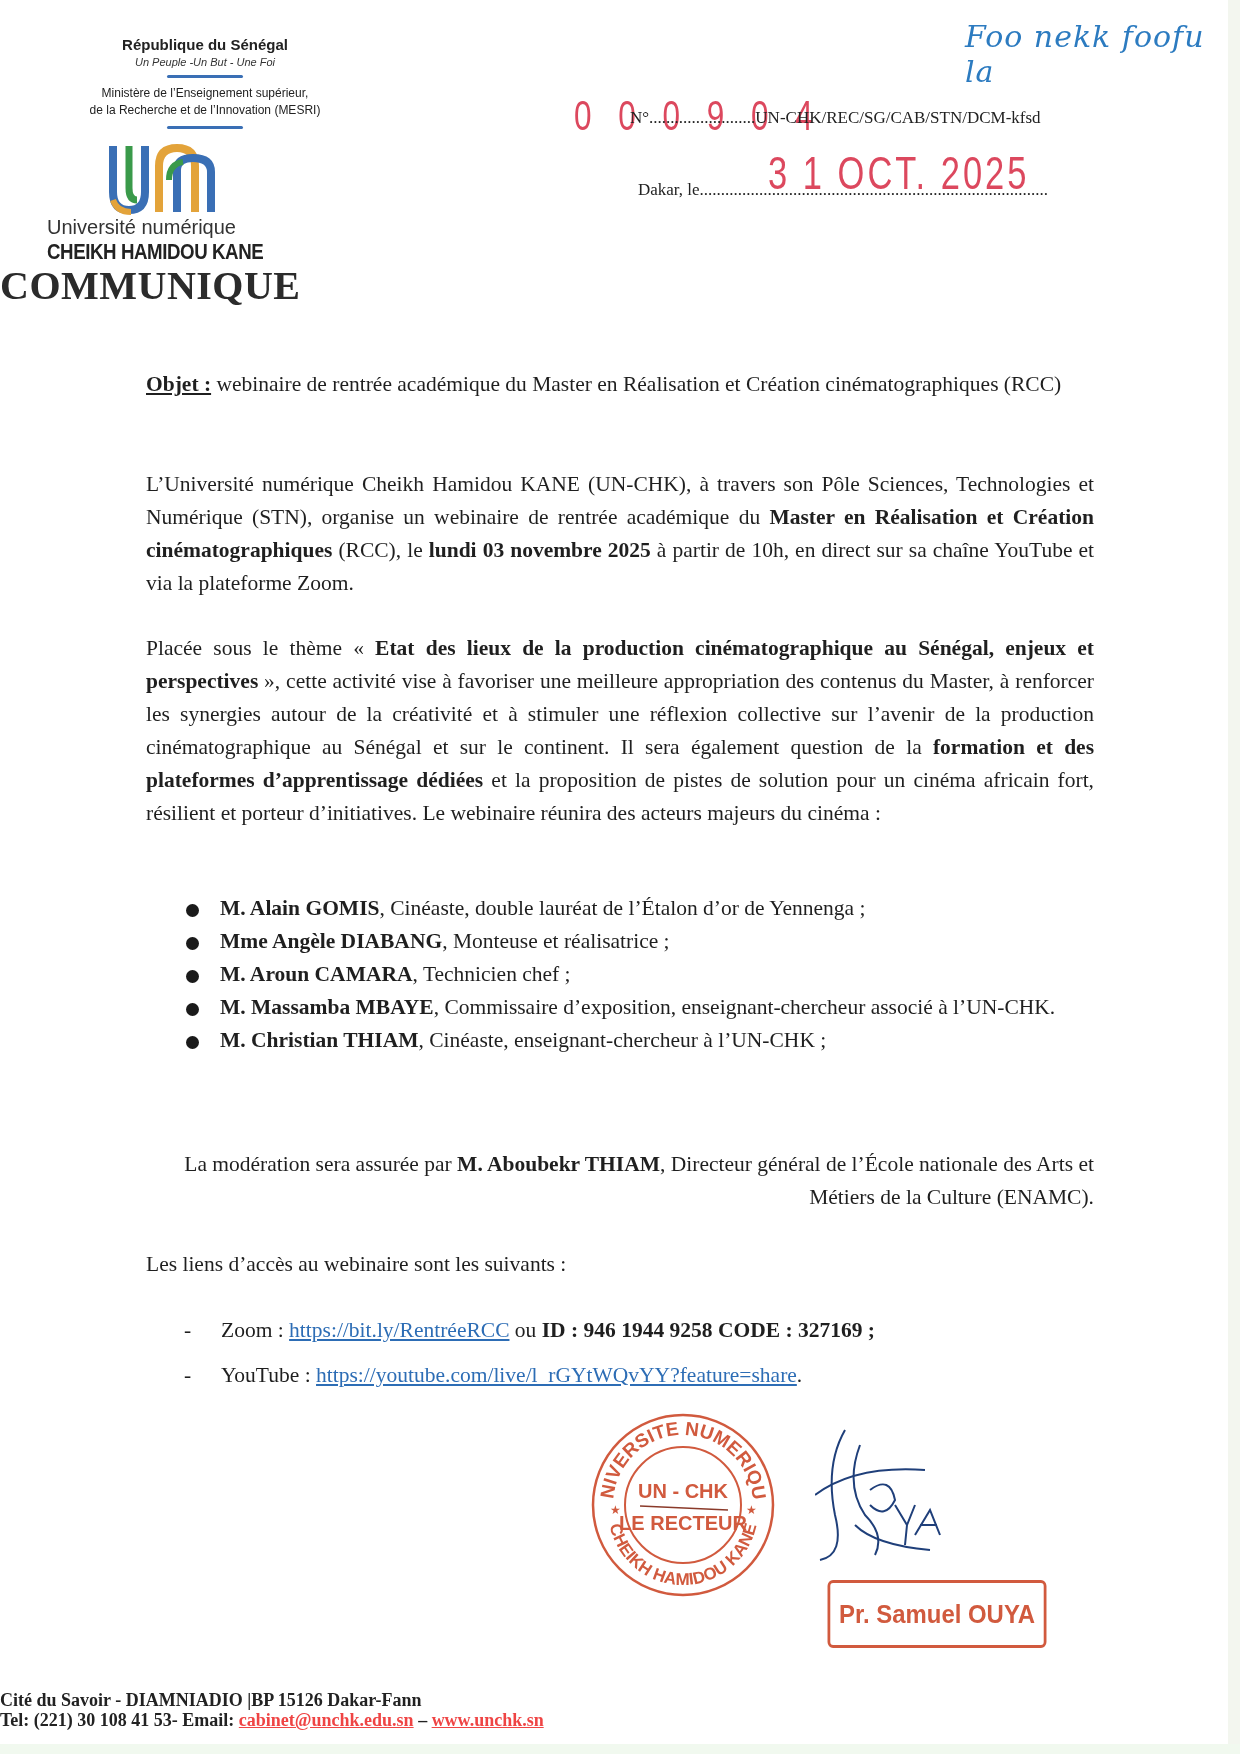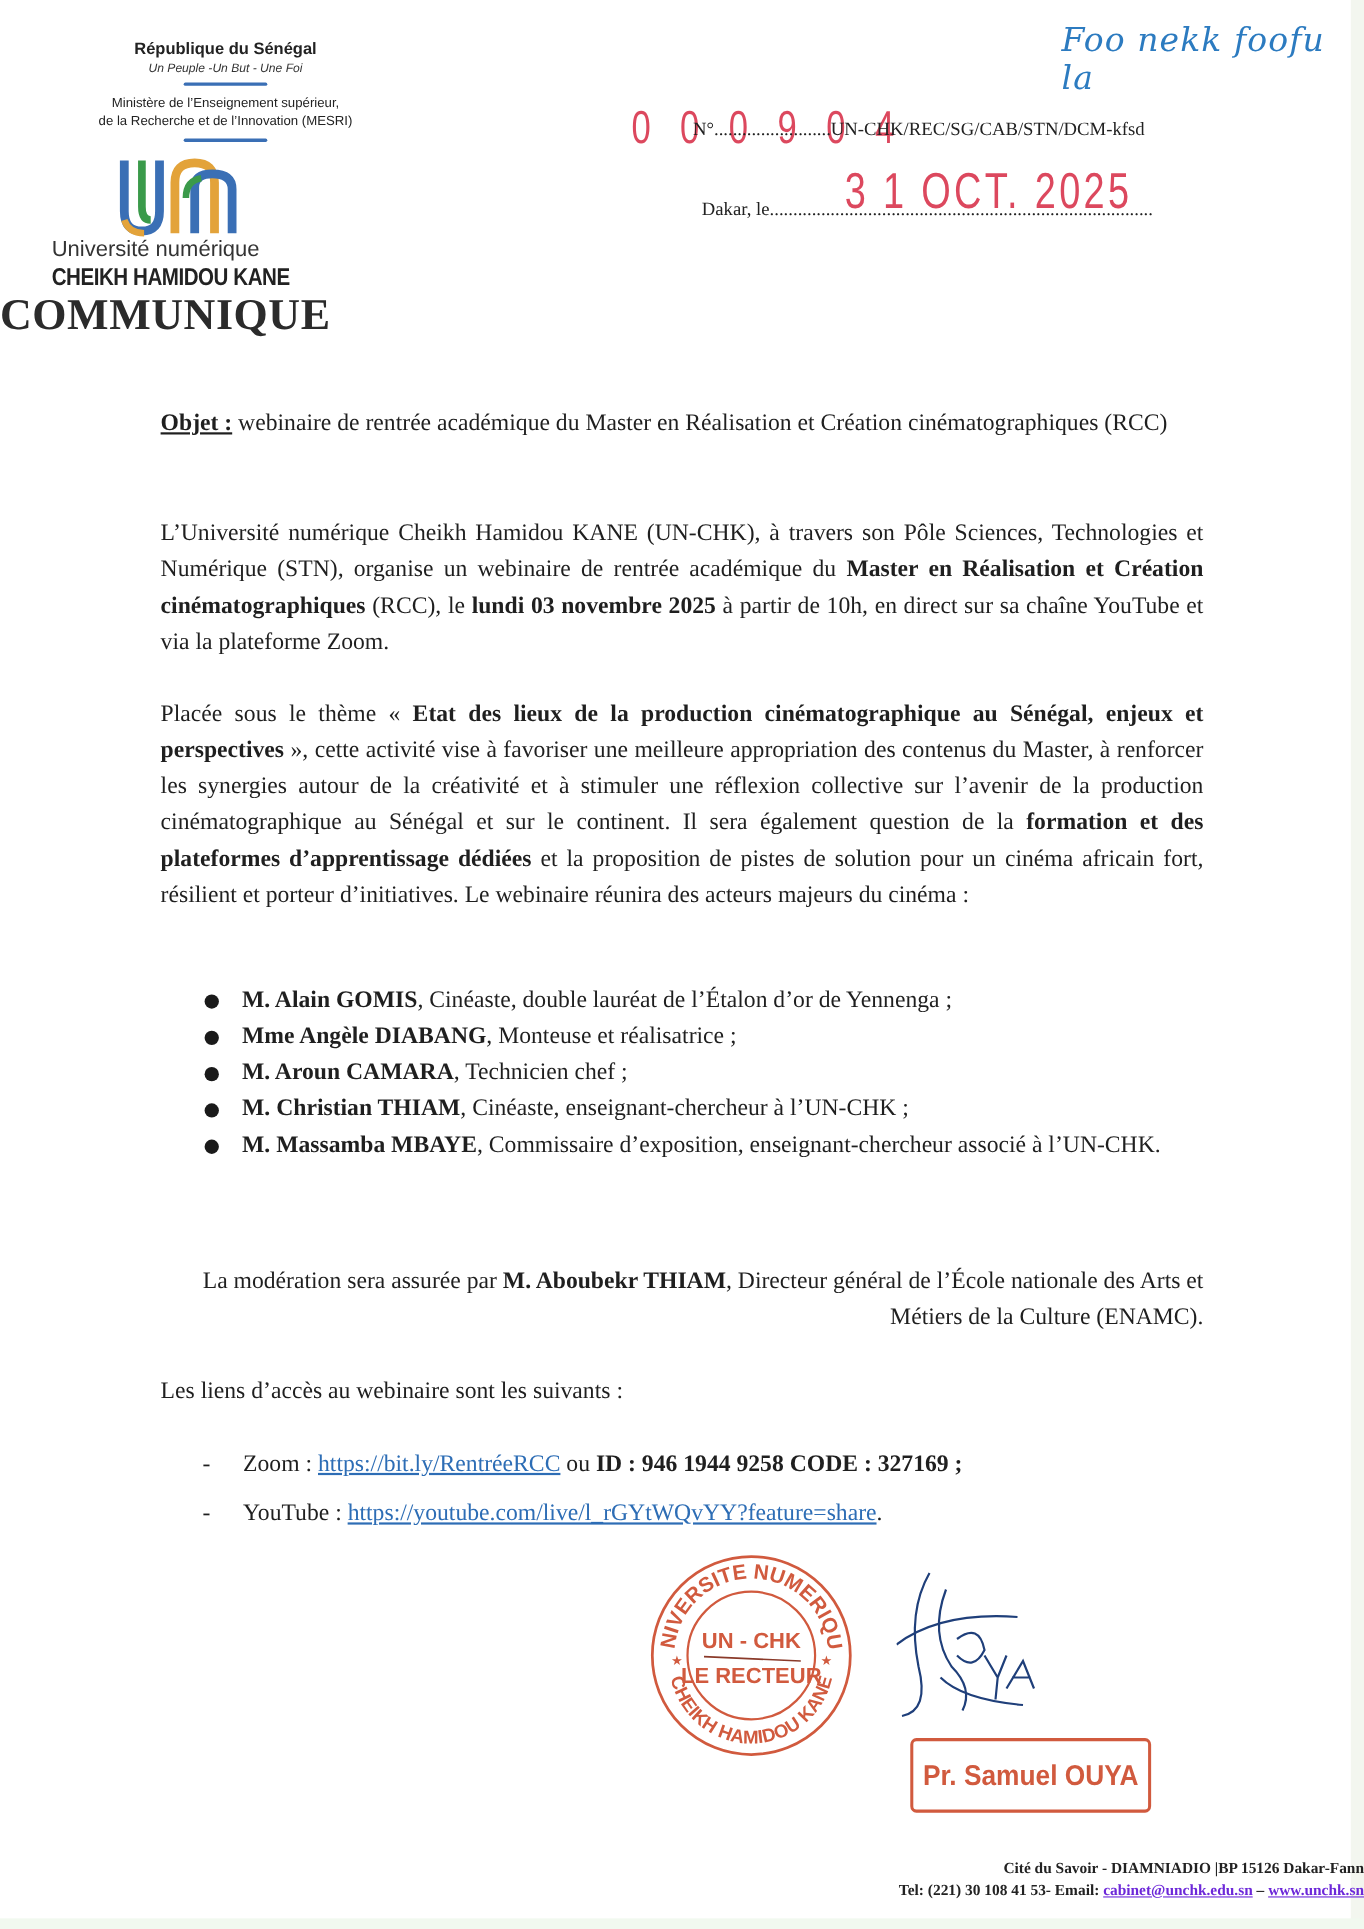--- a/index.html
+++ b/index.html
@@ -46,22 +46,22 @@
   .links li .dash { position:absolute; left:38px; top:0; }
   a.lnk { color:#2d6db5; text-decoration:underline; }
 
   
   .seal { position:absolute; left:588px; top:1410px; width:190px; height:190px; }
   .sig { position:absolute; left:815px; top:1425px; width:140px; height:150px; }
   .name-box { position:absolute; left:818px; top:1580px; width:232px; height:62px; border:3px solid #d15a3e;
               border-radius:6px; color:#d15a3e; font-family:"Liberation Sans", sans-serif; font-weight:bold;
               font-size:26px; display:flex; align-items:center; justify-content:center; transform:scaleX(0.92); }
 
-  .footer { position:absolute; left:0; width:1240px; top:1690px; text-align:right; font-weight:bold; font-size:14px; line-height:20px; color:#222; }
-  .footer a { color:#6d28d9; text-decoration:underline; }
+  .footer { position:absolute; left:0; width:1240px; top:1690px; text-align:left; font-weight:bold; font-size:18px; line-height:20px; color:#222; }
+  .footer a { color:#ef4444; text-decoration:underline; }
 </style>
 </head>
 <body>
 
 <div class="edge"></div>
 <div class="bottom-edge"></div>
 
 <div class="hdr-left">
   <div class="rep">République du Sénégal</div>
   <div class="motto">Un Peuple -Un But - Une Foi</div>
@@ -104,22 +104,22 @@
 
 <div class="body" style="top:632px;">
   <p class="p"><span>Placée sous le thème « </span><b>Etat des lieux de la production cinématographique au Sénégal, enjeux et perspectives</b><span> », cette activité vise à favoriser une meilleure appropriation des contenus du Master, à renforcer les synergies autour de la créativité et à stimuler une réflexion collective sur l’avenir de la production cinématographique au Sénégal et sur le continent. Il sera également question de la </span><b>formation et des plateformes d’apprentissage dédiées</b><span> et la proposition de pistes de solution pour un cinéma africain fort, résilient et porteur d’initiatives. Le webinaire réunira des acteurs majeurs du cinéma :</span></p>
 </div>
 
 <div class="body" style="top:892px;">
   <ul class="bullets">
     <li><span class="dot"></span><b>M. Alain GOMIS</b><span>, Cinéaste, double lauréat de l’Étalon d’or de Yennenga ;</span></li>
     <li><span class="dot"></span><b>Mme Angèle DIABANG</b><span>, Monteuse et réalisatrice ;</span></li>
     <li><span class="dot"></span><b>M. Aroun CAMARA</b><span>, Technicien chef ;</span></li>
+    <li style="text-align:left;"><span class="dot"></span><b>M. Massamba MBAYE</b><span>, Commissaire d’exposition, enseignant-chercheur associé à l’UN-CHK.</span></li>
     <li><span class="dot"></span><b>M. Christian THIAM</b><span>, Cinéaste, enseignant-chercheur à l’UN-CHK ;</span></li>
-    <li style="text-align:left;"><span class="dot"></span><b>M. Massamba MBAYE</b><span>, Commissaire d’exposition, enseignant-chercheur associé à l’UN-CHK.</span></li>
   </ul>
 </div>
 
 <div class="body" style="top:1148px;">
   <p class="p" style="text-align:right;"><span>La modération sera assurée par </span><b>M. Aboubekr THIAM</b><span>, Directeur général de l’École nationale des Arts et Métiers de la Culture (ENAMC).</span></p>
 </div>
 
 <div class="body" style="top:1248px;">
   <p class="p">Les liens d’accès au webinaire sont les suivants :</p>
 </div>

